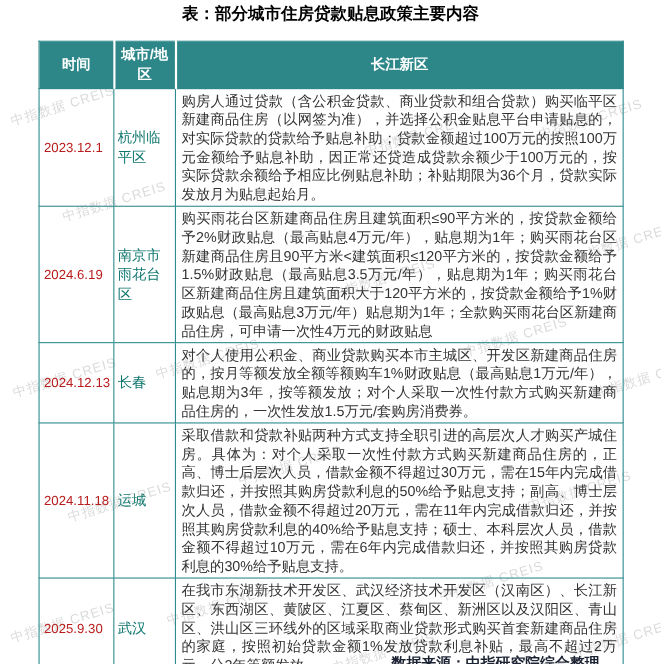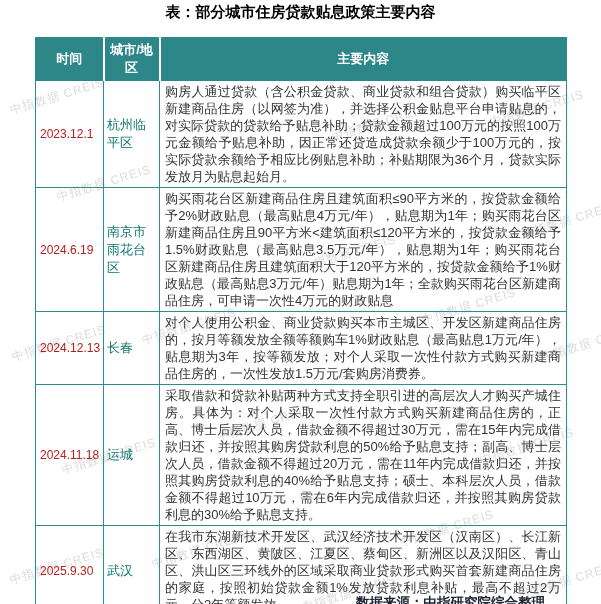--- a/index.html
+++ b/index.html
@@ -98,21 +98,21 @@
   <table class="policy">
     <colgroup>
       <col class="c-time">
         <col class="c-city">
         <col class="c-content">
     </colgroup>
     <thead>
       <tr>
         <th>时间</th>
         <th class="sep">城市/地区</th>
-        <th class="sep">主要内容</th>
+        <th class="sep">长江新区</th>
       </tr>
     </thead>
     <tbody>
       <tr>
         <td class="time">2023.12.1</td>
         <td class="city">杭州临平区</td>
         <td class="content">购房人通过贷款（含公积金贷款、商业贷款和组合贷款）购买临平区新建商品住房（以网签为准），并选择公积金贴息平台申请贴息的，对实际贷款的贷款给予贴息补助；贷款金额超过100万元的按照100万元金额给予贴息补助，因正常还贷造成贷款余额少于100万元的，按实际贷款余额给予相应比例贴息补助；补贴期限为36个月，贷款实际发放月为贴息起始月。</td>
       </tr>
       <tr>
         <td class="time">2024.6.19</td>

